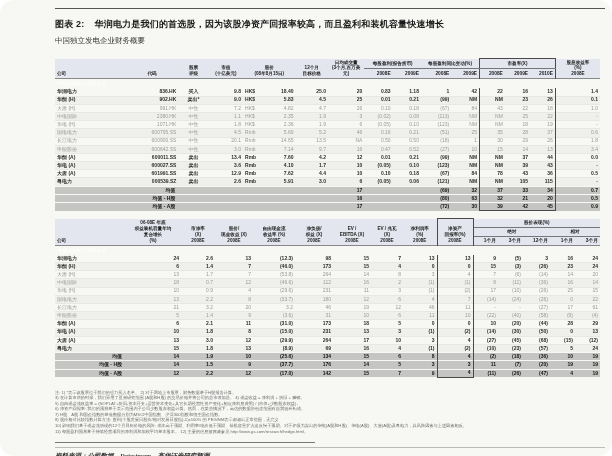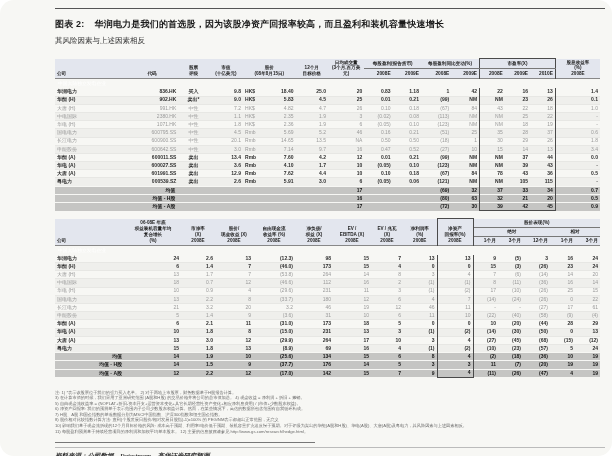--- a/index.html
+++ b/index.html
@@ -48,21 +48,21 @@
 </head>
 <body>
 
 <div class="page">
   <div class="content">
     <div class="toprule"></div>
 
     <div class="title">
       <span class="pfx">图表 2:</span><span>华润电力是我们的首选股，因为该股净资产回报率较高，而且盈利和装机容量快速增长</span>
     </div>
-    <div class="subtitle">其风险因素与上述因素相反</div>
+    <div class="subtitle">中国独立发电企业财务概要</div>
 
     <table class="t1">
       <colgroup>
         <col style="width:70px">
           <col style="width:52px">
           <col style="width:30px">
           <col style="width:34px">
         <col style="width:22px">
           <col style="width:30px">
           <col style="width:32px">

